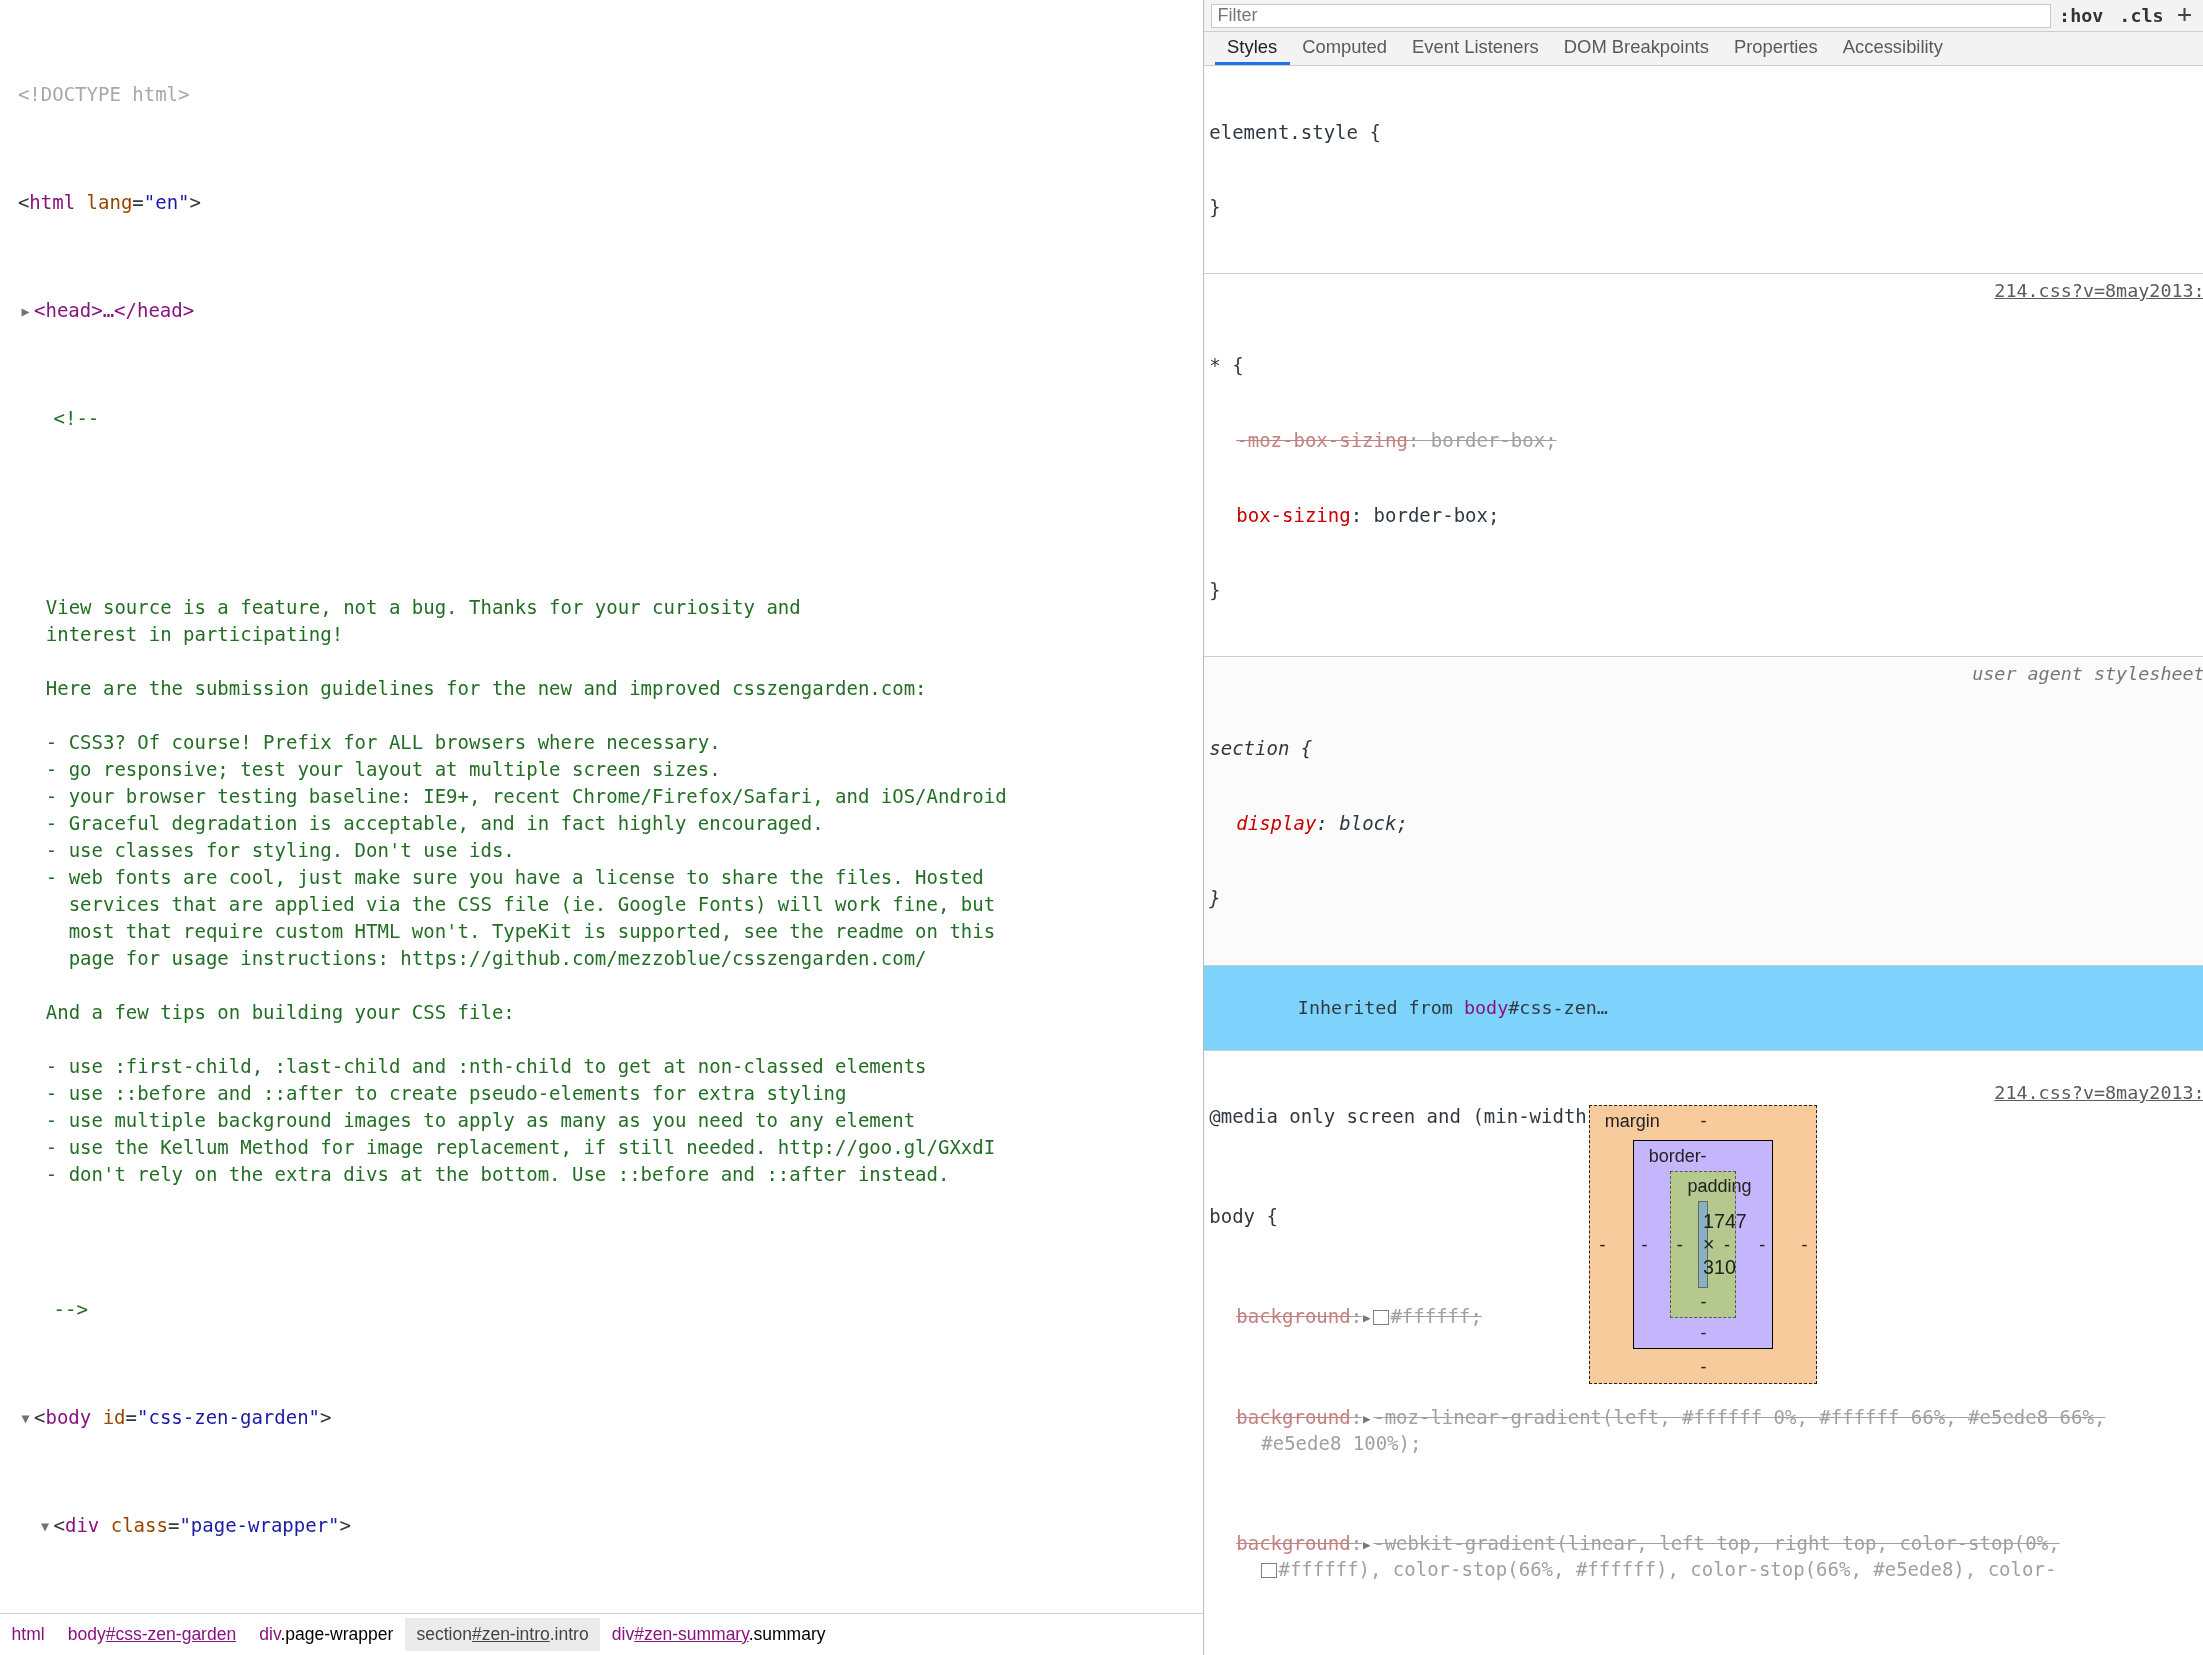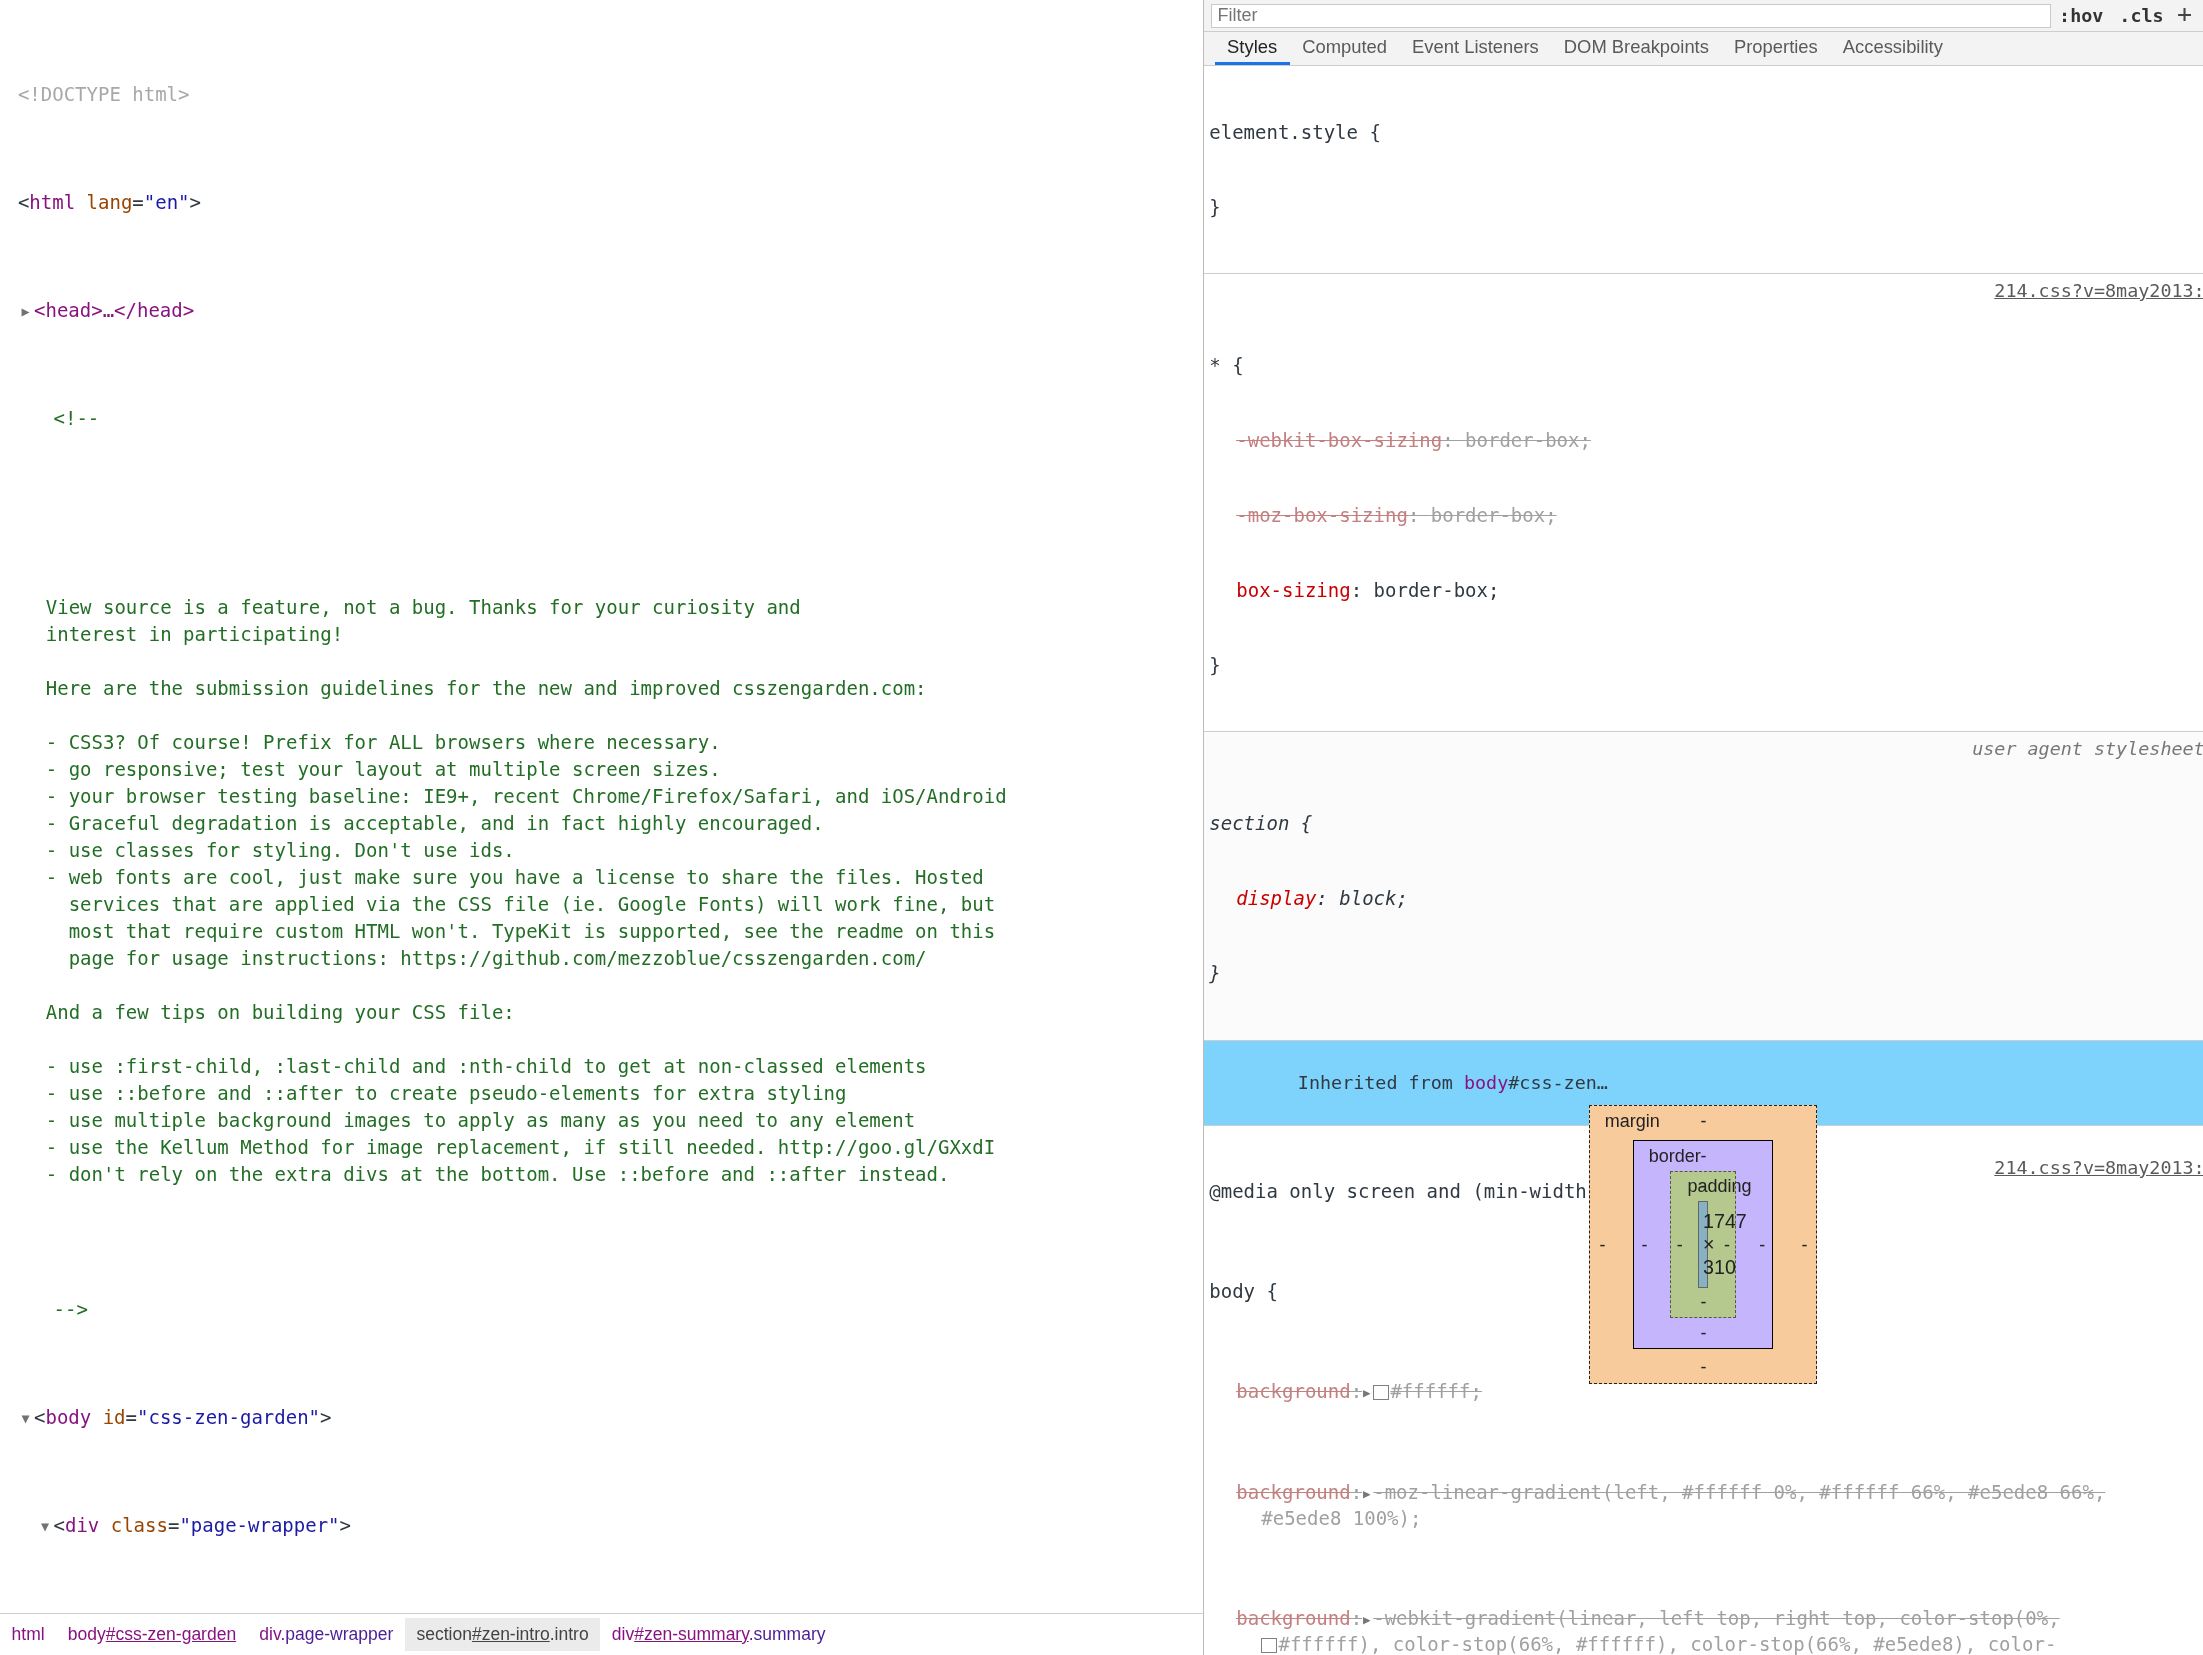--- a/index.html
+++ b/index.html
@@ -92,21 +92,21 @@
     box-sizing: border-box;
   }
   .crumb {
     padding: 6.3px 11.6px;
     white-space: nowrap;
     cursor: default;
   }
   .crumb.active { background: #ebebeb; }
   .crumb .c-tag { color: #881280; }
   .crumb .c-id  { color: #881280; text-decoration: underline; }
-  .crumb .c-cls { color: #4c1d95; }
+  .crumb .c-cls { color: #000000; }
   .crumb.active .c-tag,
   .crumb.active .c-id,
   .crumb.active .c-cls { color: #444444; }
 
   
   #divider {
     width: 0.9px;
     height: 1655px;
     background: #bdbdbd;
     flex: 0 0 0.9px;
@@ -414,21 +414,20 @@
     <div id="rules">
 
       <div class="rule">
         <div class="selector">element.style {</div>
         <div class="selector">}</div>
       </div>
 
       <div class="rule">
         <span class="origin">214.css?v=8may2013:</span>
         <div class="selector">* {</div>
-        <div class="strike"><span class="prop">-webkit-box-sizing</span><span class="val">: </span><span class="val">border-box;</span></div>
         <div class="strike"><span class="prop">-moz-box-sizing</span><span class="val">: </span><span class="val">border-box;</span></div>
         <div><span class="prop">box-sizing</span><span class="val">: </span><span class="val">border-box;</span></div>
         <div class="selector">}</div>
       </div>
 
       <div class="rule ua">
         <span class="origin ua-origin">user agent stylesheet</span>
         <div class="selector">section {</div>
         <div><span class="prop">display</span><span class="val">: </span><span class="val">block;</span></div>
         <div class="selector">}</div>

